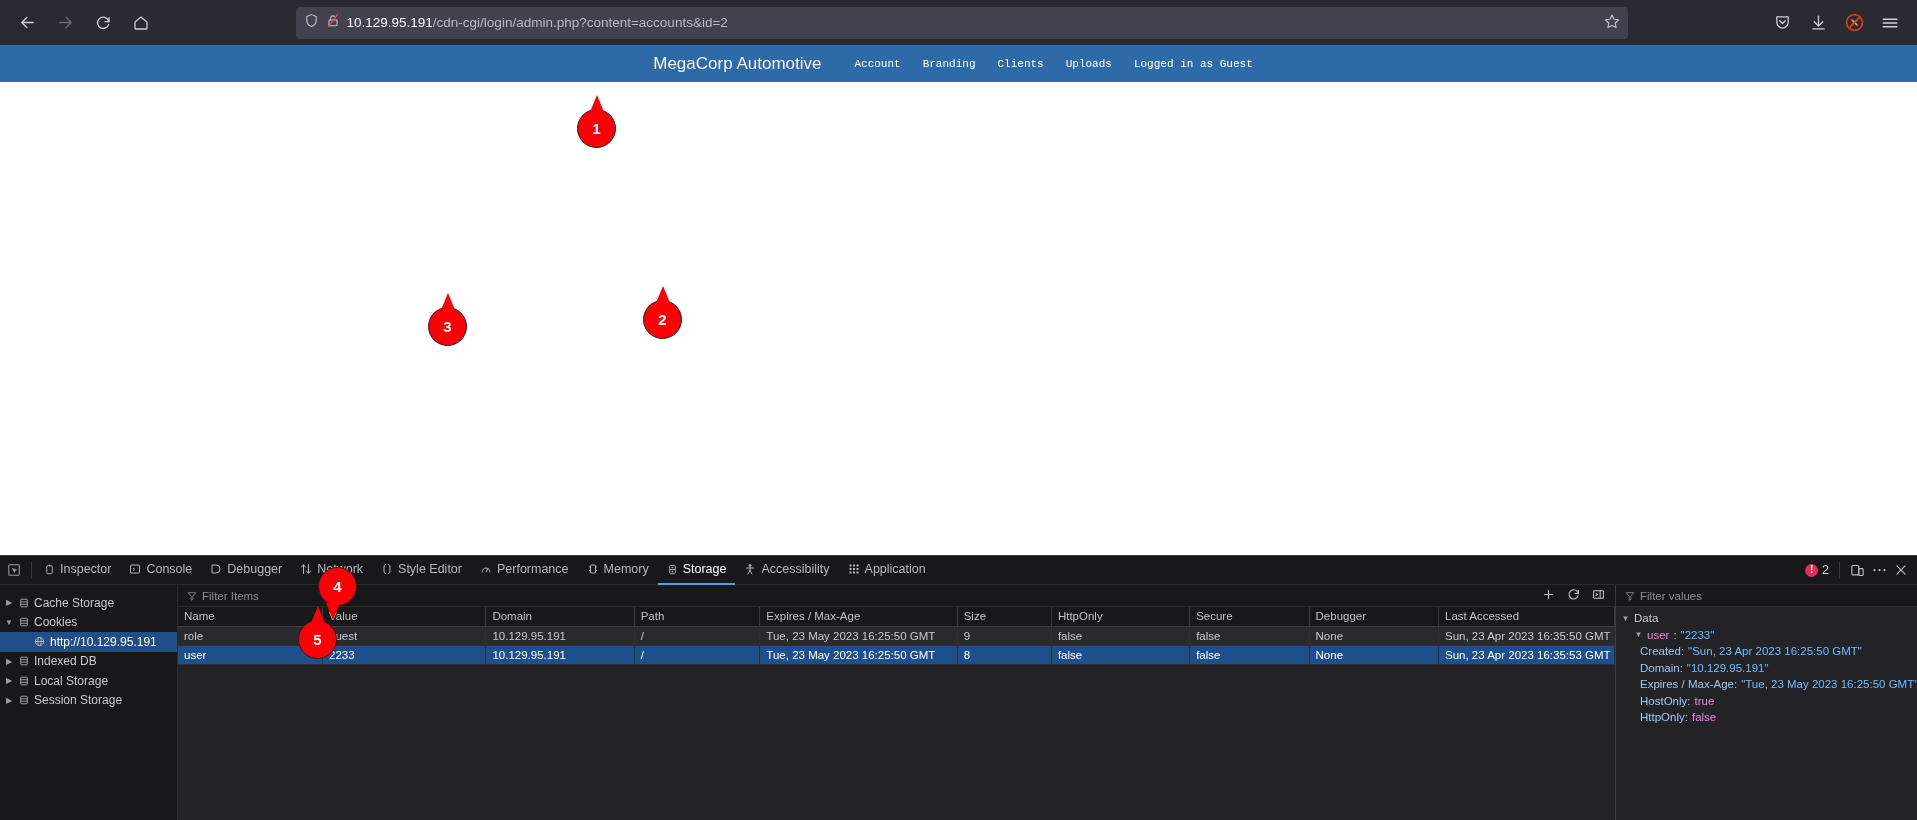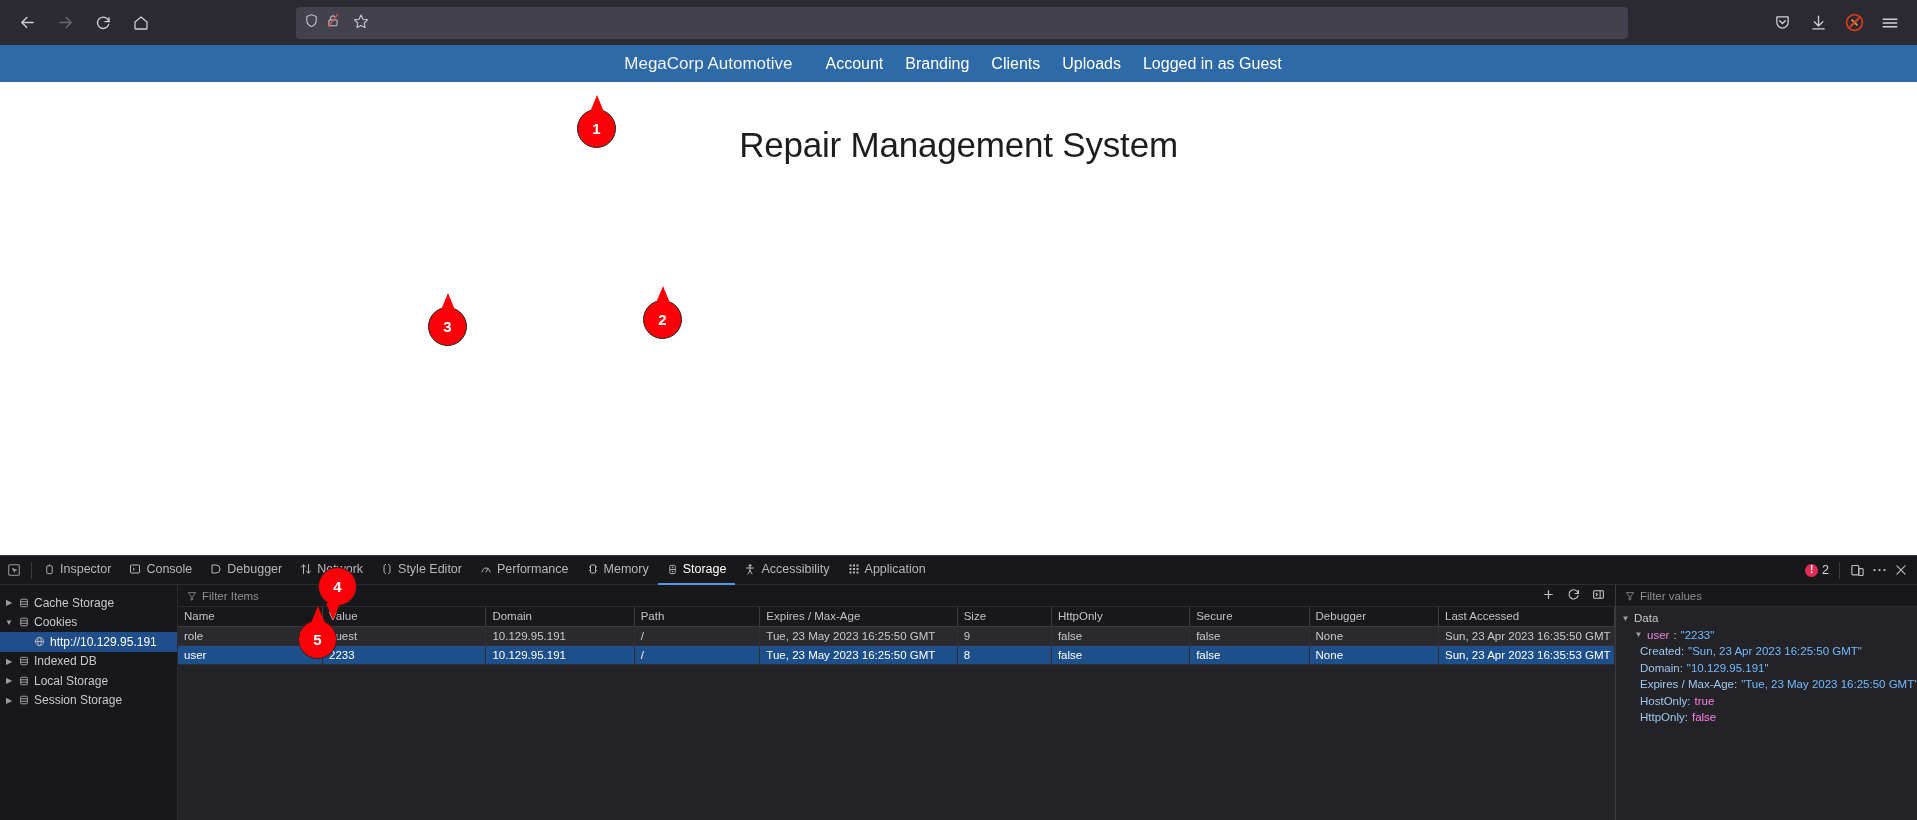--- a/index.html
+++ b/index.html
@@ -68,24 +68,25 @@
     color: #ffffff;
   }
   #brand {
     font-size: 17px;
     font-weight: 400;
     color: #f2f2f2;
     margin-right: 22px;
     white-space: nowrap;
   }
   .nav-link {
-    font-size: 16px;
+    font-size: 11px;
     color: #ffffff;
     padding: 0 11px;
     white-space: nowrap;
+    font-family: Liberation Mono, monospace;
   }
 
   
   #page-body {
     height: 473px;
     background: #ffffff;
     position: relative;
   }
   #page-title {
     text-align: center;
@@ -358,20 +359,21 @@
             <path d="M12 2.6l7.5 3v6.1c0 4.6-3.1 8.6-7.5 9.9-4.4-1.3-7.5-5.3-7.5-9.9V5.6z"></path>
           </svg>
       </span>
       <span class="lock-icon">
         <svg width="14" height="15" viewBox="0 0 24 24" fill="none" stroke="currentColor" stroke-width="1.8" stroke-linecap="round">
             <rect x="5" y="11" width="14" height="10" rx="1.6"></rect>
             <path d="M8 11V7.5A4 4 0 0 1 14.5 5"></path>
             <line x1="4" y1="22.5" x2="20" y2="1.5" stroke="#e55"></line>
           </svg>
       </span>
+      <span id="url-text"><span class="host">10.129.95.191</span><span>/cdn-cgi/login/admin.php?content=accounts&amp;id=2</span></span>
       <span id="star-icon">
         <svg width="16" height="16" viewBox="0 0 24 24" fill="none" stroke="currentColor" stroke-width="1.7" stroke-linejoin="round">
             <polygon points="12 3 15 9.3 21.8 10.2 16.9 15 18.1 21.8 12 18.6 5.9 21.8 7.1 15 2.2 10.2 9 9.3"></polygon>
           </svg>
       </span>
     </div>
   </div>
 
   <div class="chrome-right">
     <div class="nav-btn">
@@ -408,21 +410,20 @@
 <div id="page-navbar">
   <span id="brand">MegaCorp Automotive</span>
   <span class="nav-link">Account</span>
   <span class="nav-link">Branding</span>
   <span class="nav-link">Clients</span>
   <span class="nav-link">Uploads</span>
   <span class="nav-link">Logged in as Guest</span>
 </div>
 
 <div id="page-body">
-  <h1 id="page-title">Repair Management System</h1>
 
 
   <div class="marker" style="left:577px; top:27px;">
     <span class="tail"></span>
     <span>1</span>
   </div>
   <div class="marker" style="left:643px; top:218px;">
     <span class="tail"></span>
     <span>2</span>
   </div>

